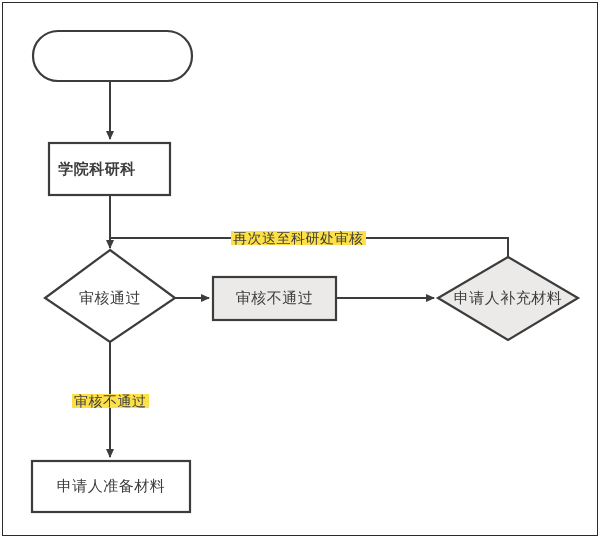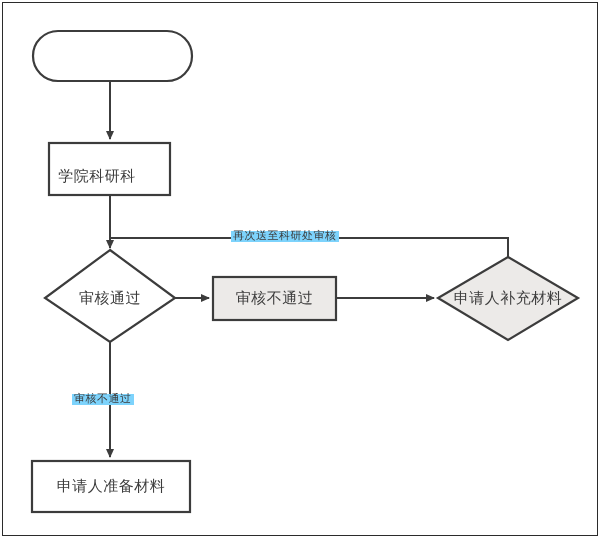--- a/index.html
+++ b/index.html
@@ -40,27 +40,26 @@
     color: #3c3c3c;
     font-size: 15px;
     line-height: 1;
     white-space: nowrap;
     letter-spacing: 0.5px;
     pointer-events: none;
   }
   .edge-label {
     position: absolute;
     color: #3c3c3c;
-    font-size: 11px;
+    font-size: 14px;
     line-height: 1;
     white-space: nowrap;
     letter-spacing: 0.5px;
-    background: #7dd3fc;
+    background: #fde047;
     padding: 0 2px;
-    font-family: Liberation Mono, monospace;
   }
   .hit {
     position: absolute;
     background: transparent;
   }
 </style>
 </head>
 <body>
 
 <div id="canvas">
@@ -117,21 +116,21 @@
     <g>
       <polygon points="508,257 578,298 508,340 438,298" fill="#eceae8" stroke="#3c3c3c" stroke-width="2.2"></polygon>
     </g>
 
     <g>
       <rect x="32" y="461" width="158" height="51" fill="#ffffff" stroke="#3c3c3c" stroke-width="2.2"></rect>
     </g>
   </svg>
 
 
-  <div class="node-label" style="left:49px; top:150px; width:96px; height:52px;">学院科研科</div>
+  <div class="node-label" style="left:49px; top:143px; width:96px; height:52px;font-weight:bold;">学院科研科</div>
 
   <div class="node-label" style="left:45px; top:276px; width:130px; height:44px;">审核通过</div>
 
   <div class="node-label" style="left:213px; top:277px; width:123px; height:43px;">审核不通过</div>
 
   <div class="node-label" style="left:438px; top:277px; width:140px; height:43px;">申请人补充材料</div>
 
   <div class="node-label" style="left:32px; top:461px; width:158px; height:51px;">申请人准备材料</div>
 
   <div class="edge-label" style="left:231px; top:231px;">再次送至科研处审核</div>

